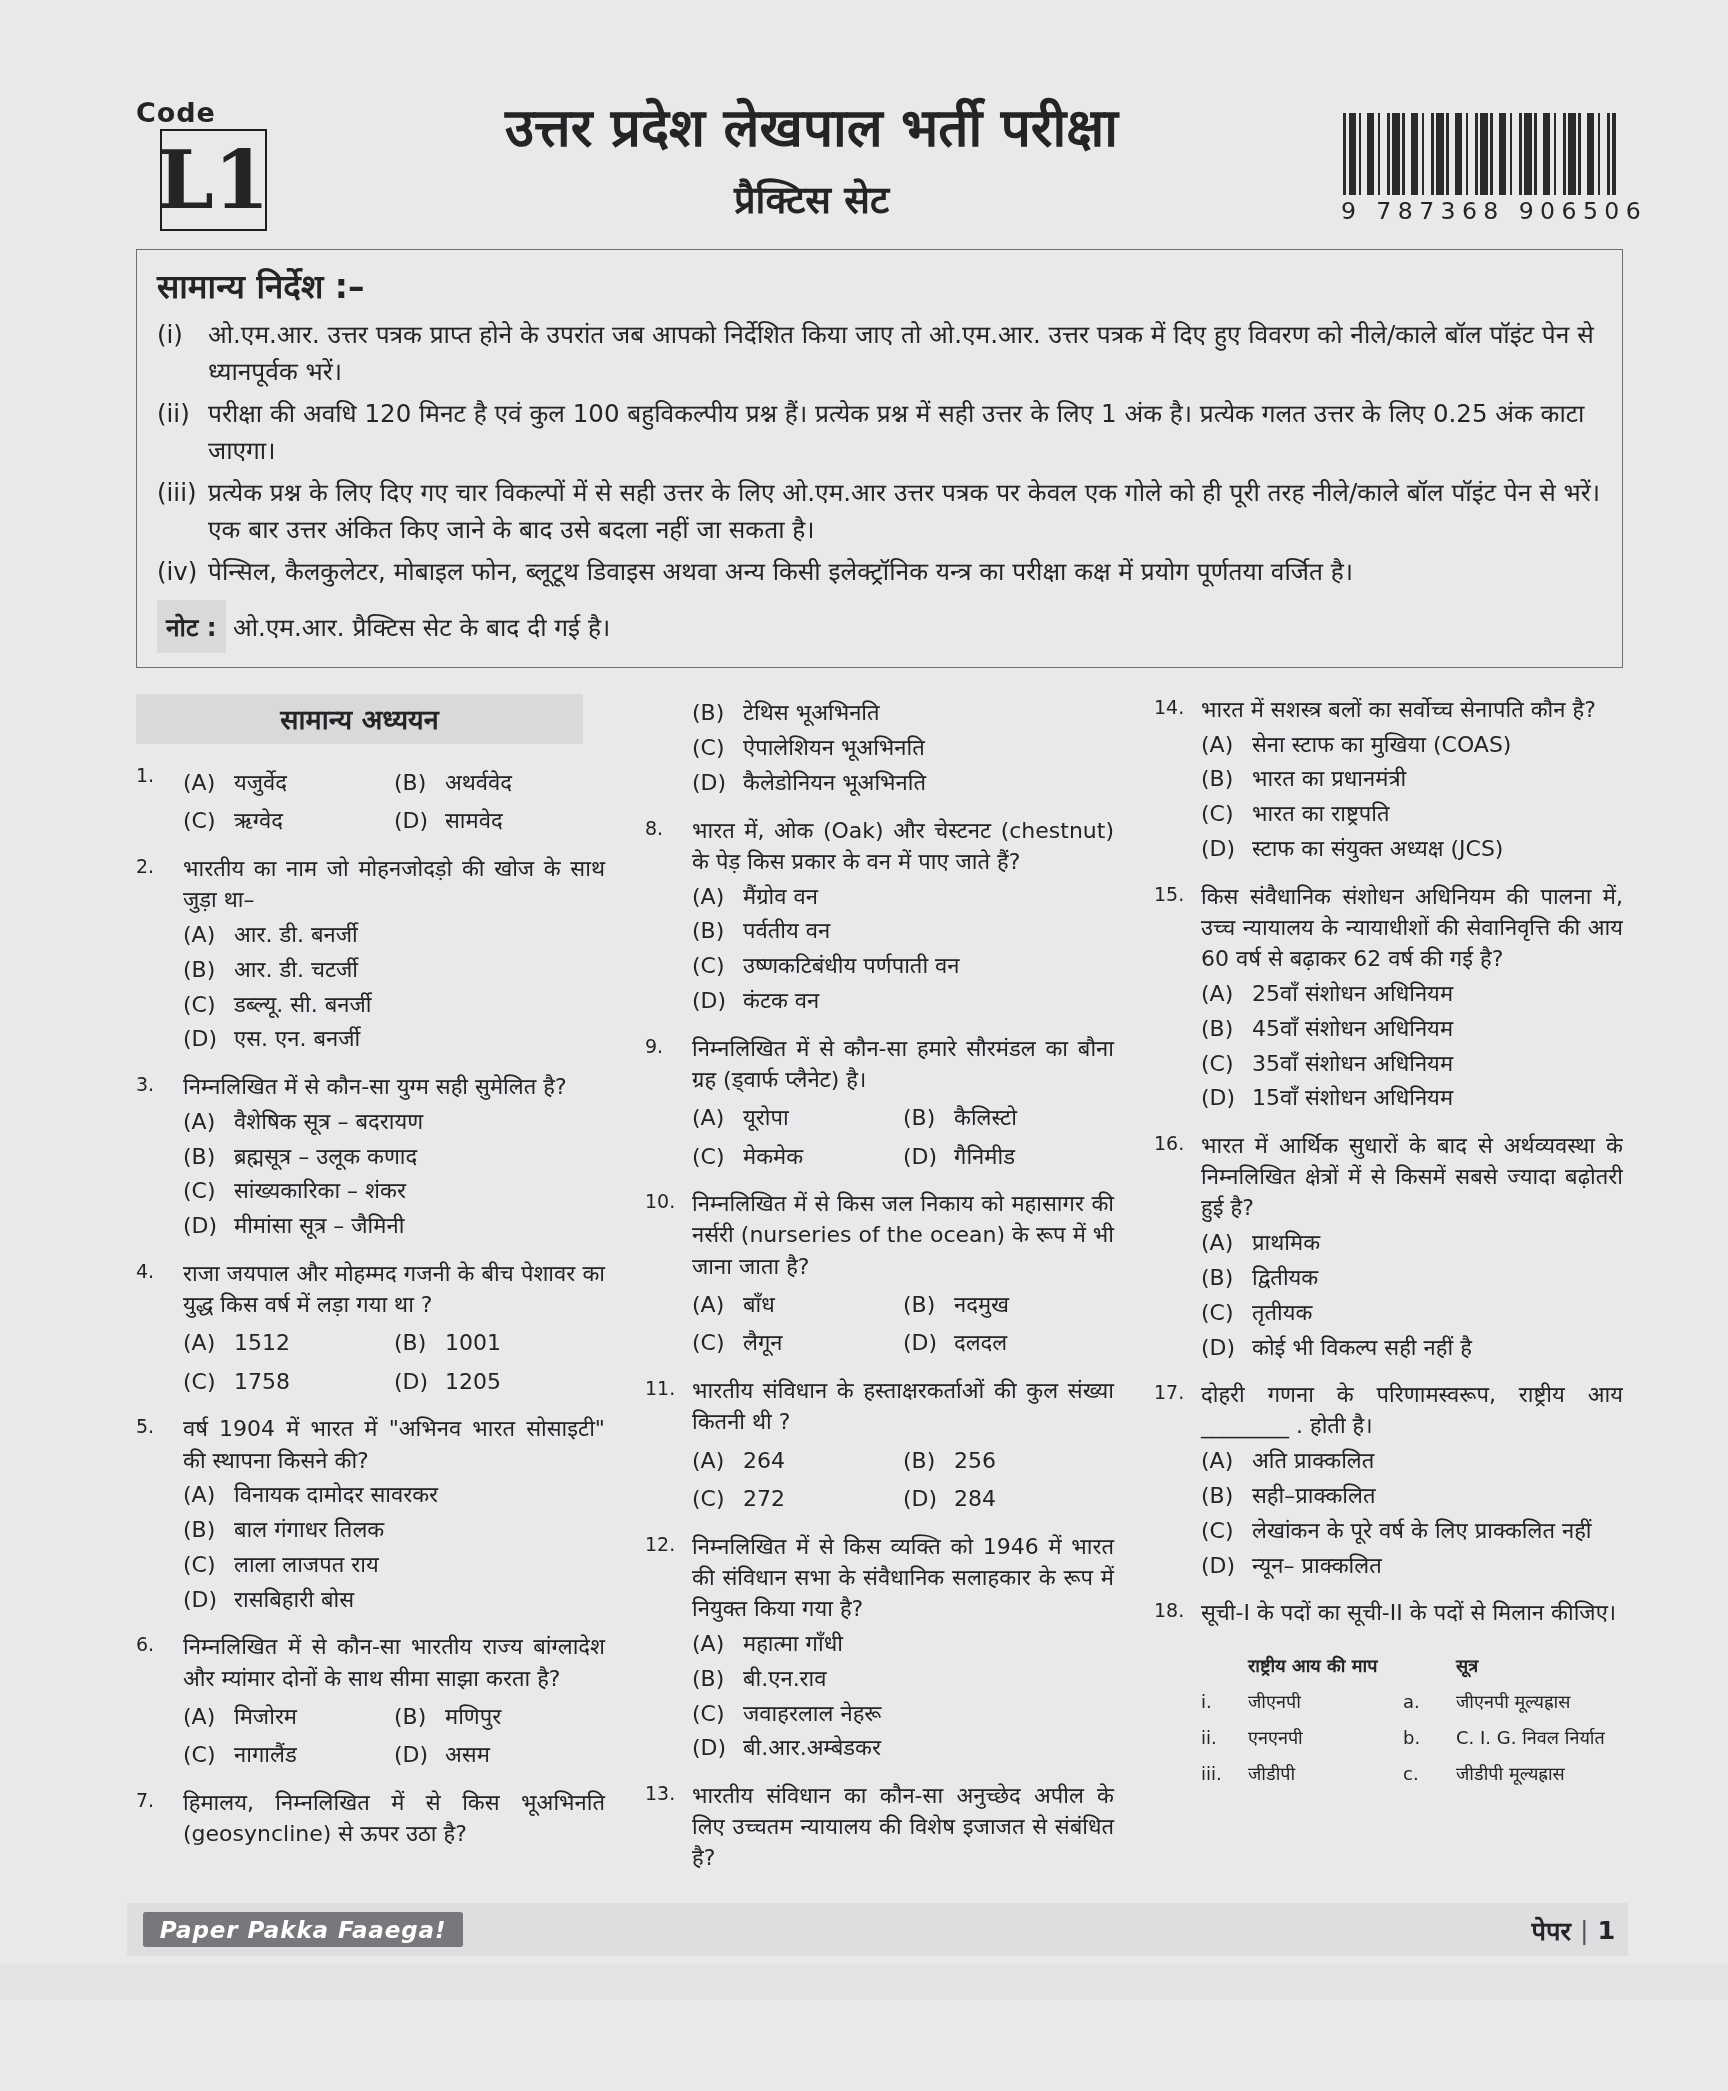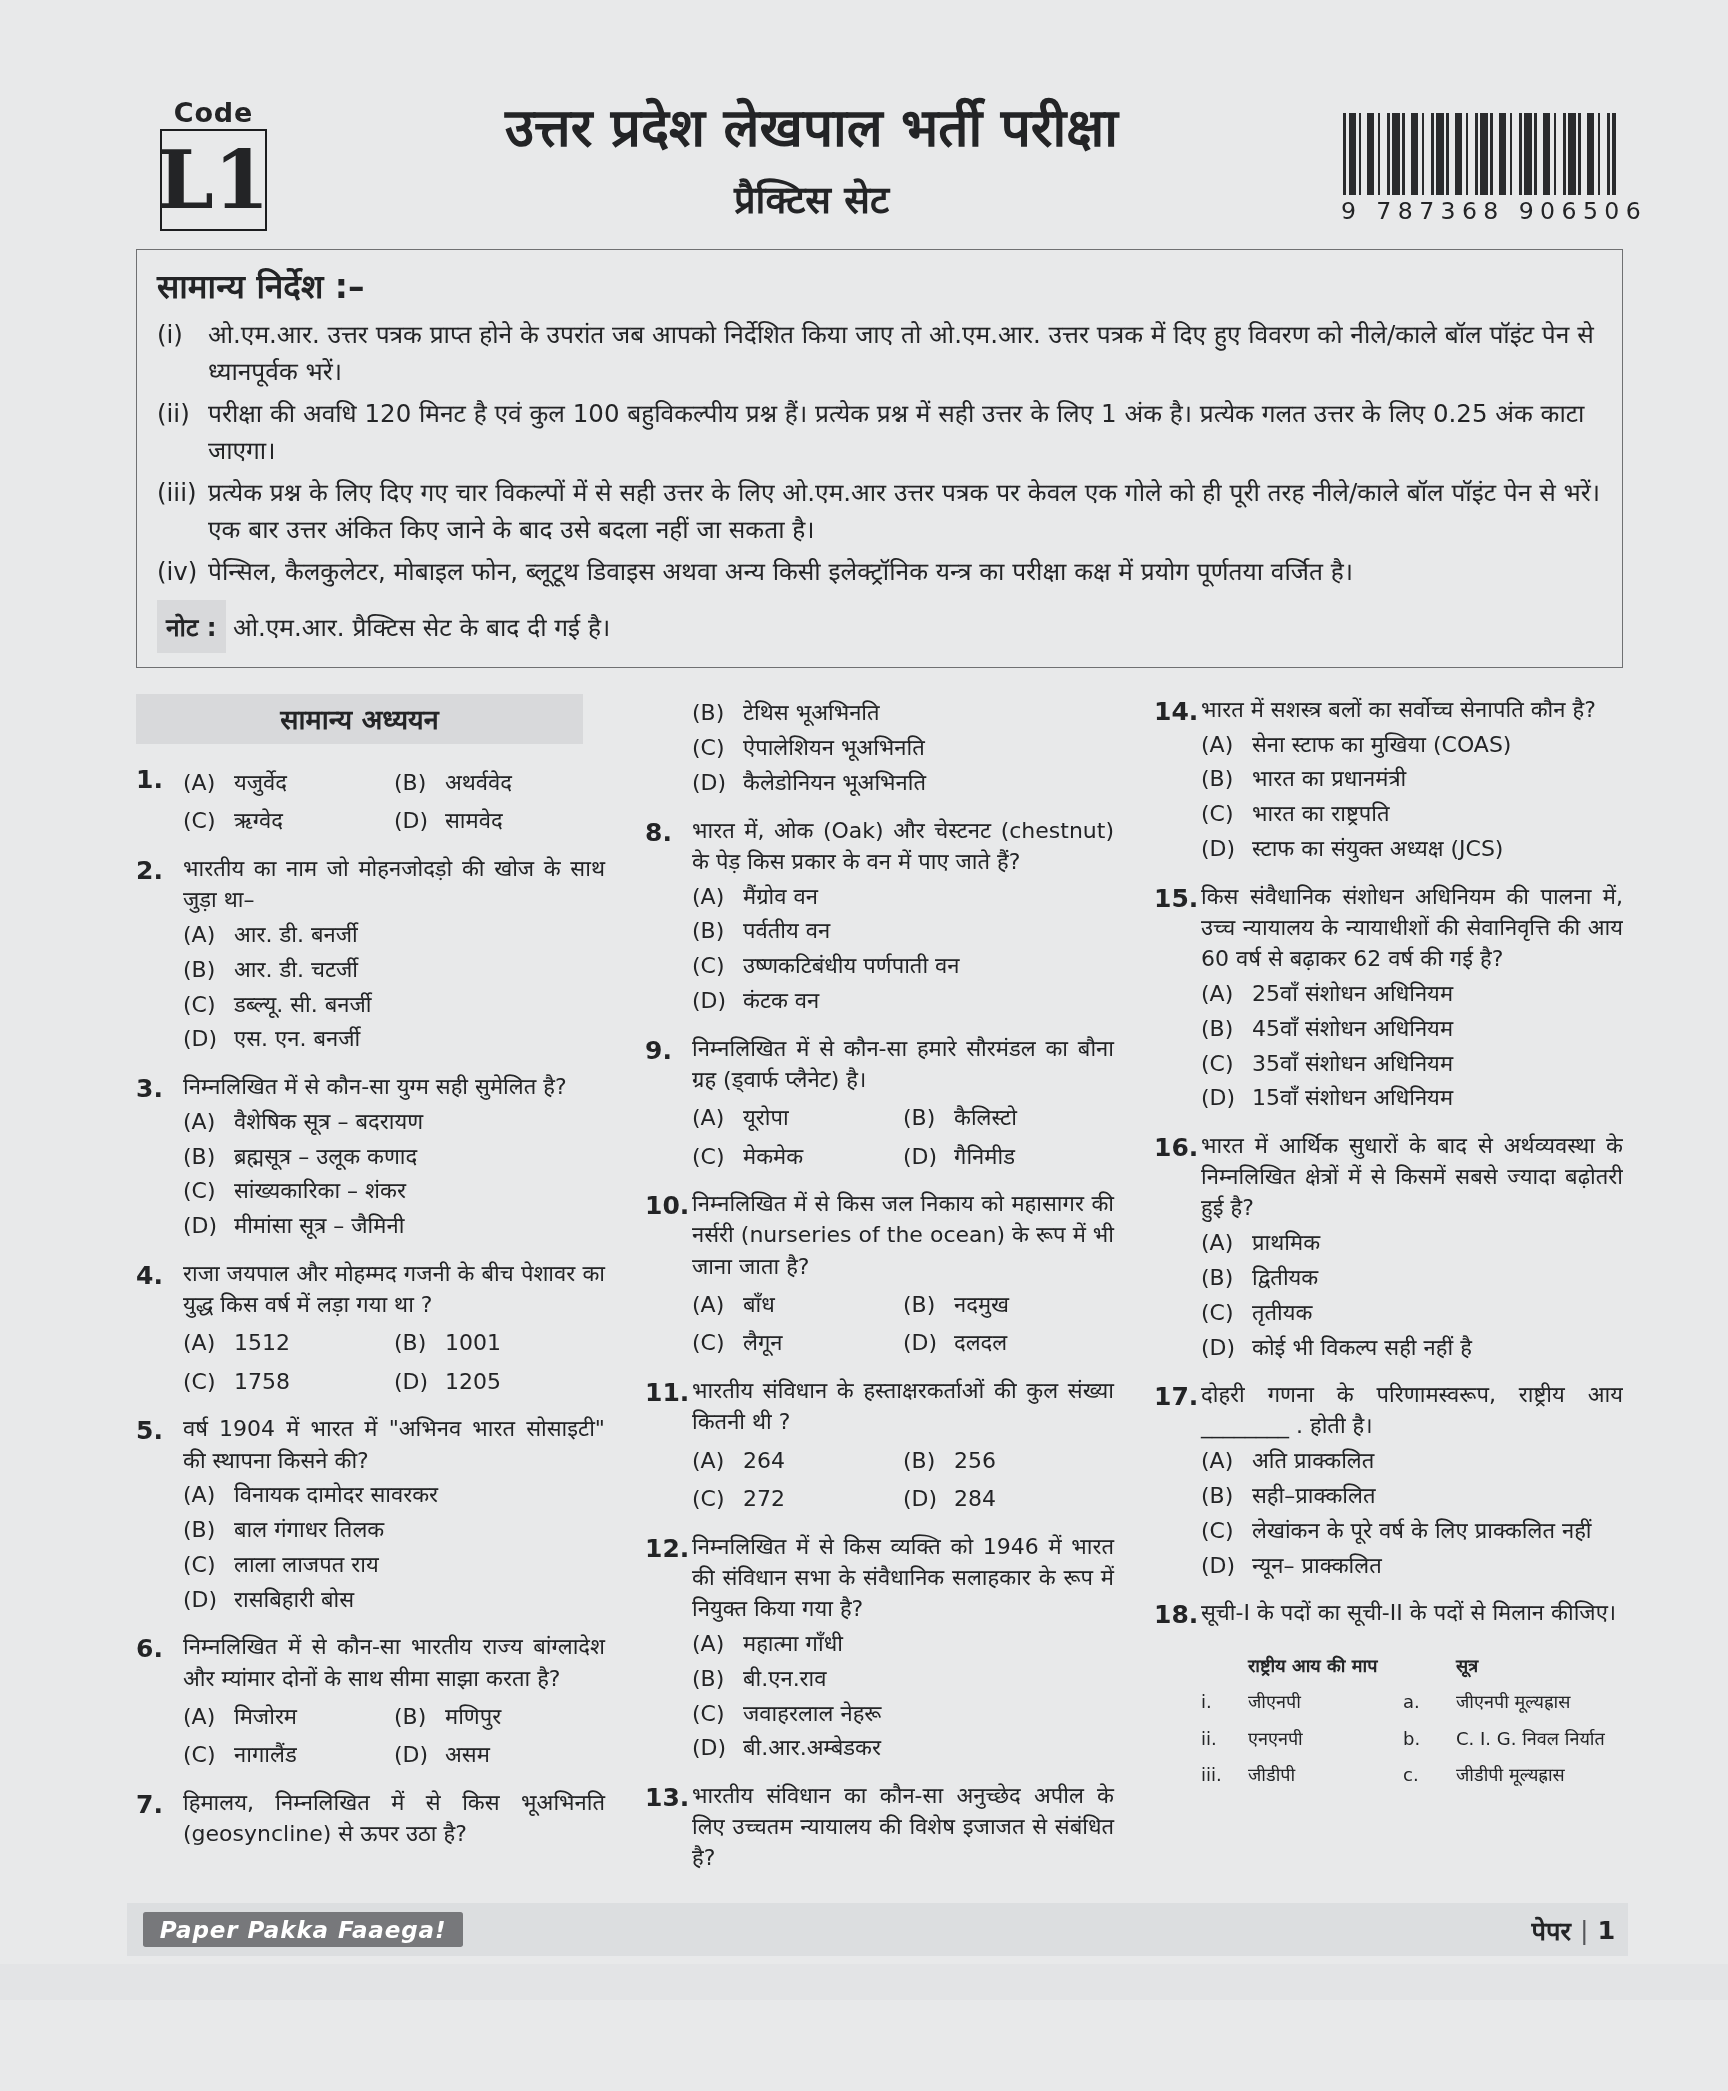--- a/index.html
+++ b/index.html
@@ -9,21 +9,21 @@
   *{box-sizing:border-box;}
   html,body{margin:0;padding:0;}
   body{
     width:1728px;height:2092px;background:var(--page_bg);
     font-family:"DejaVu Sans","Liberation Sans",sans-serif;color:var(--text);
   }
   .page{position:relative;width:1728px;height:2092px;overflow:hidden;padding:91px 105px 0 136px;}
 
   
   .hdr{display:flex;align-items:flex-start;}
-  .code-wrap{width:155px;flex:0 0 auto;text-align:center;padding-top:5.5px;}
+  .code-wrap{width:155px;flex:0 0 auto;padding-top:5.5px;}
   .code-label{font-weight:bold;font-size:27px;letter-spacing:0.9px;}
   .code-box{
     width:107px;height:102px;margin:1.8px auto 0;border:2.7px solid #1c1d1f;
     display:flex;align-items:center;justify-content:center;
     font-family:"DejaVu Serif","Liberation Serif",serif;
     font-weight:bold;font-size:80px;line-height:1;
   }
   .titles{flex:1 1 auto;text-align:center;padding-top:7.3px;}
   .title{font-size:53px;font-weight:bold;line-height:1.15;}
   .subtitle{font-size:38px;font-weight:bold;margin-top:12.7px;}
@@ -49,21 +49,21 @@
   .note-label{font-weight:bold;background:var(--panel_bg);padding:10px 9px;display:inline-block;margin-right:7.3px;}
 
   
   .qarea{display:flex;gap:40px;margin-top:25.5px;height:1175px;overflow:hidden;}
   .qcol{flex:1 1 0;min-width:0;}
   .sec-hdr{
     background:var(--panel_bg);text-align:center;font-weight:bold;font-size:27px;
     padding:6.4px 0;margin:0 22px 18px 0;
   }
   .question{display:flex;margin-bottom:12.7px;}
-  .qnum{flex:0 0 47px;font-weight:bold;font-size:25px;line-height:1.42;}
+  .qnum{flex:0 0 47px;font-weight:normal;font-size:19px;line-height:1.42;}
   .qbody{flex:1 1 auto;min-width:0;}
   .qtext{font-size:22px;line-height:1.42;text-align:justify;margin-bottom:3.6px;}
   .opts{margin-top:1.8px;}
   .opts.two{display:grid;grid-template-columns:1fr 1fr;}
   .opt{display:flex;font-size:22px;line-height:1.42;margin:3.6px 0;}
   .ok{flex:0 0 51px;}
   .ov{flex:1 1 auto;}
   .match{display:grid;grid-template-columns:47px 155px 53px 1fr;row-gap:12.7px;margin-top:9px;font-size:18px;}
   .mh{font-weight:bold;line-height:1.3;}
   .mh.c2{grid-column:2;}

